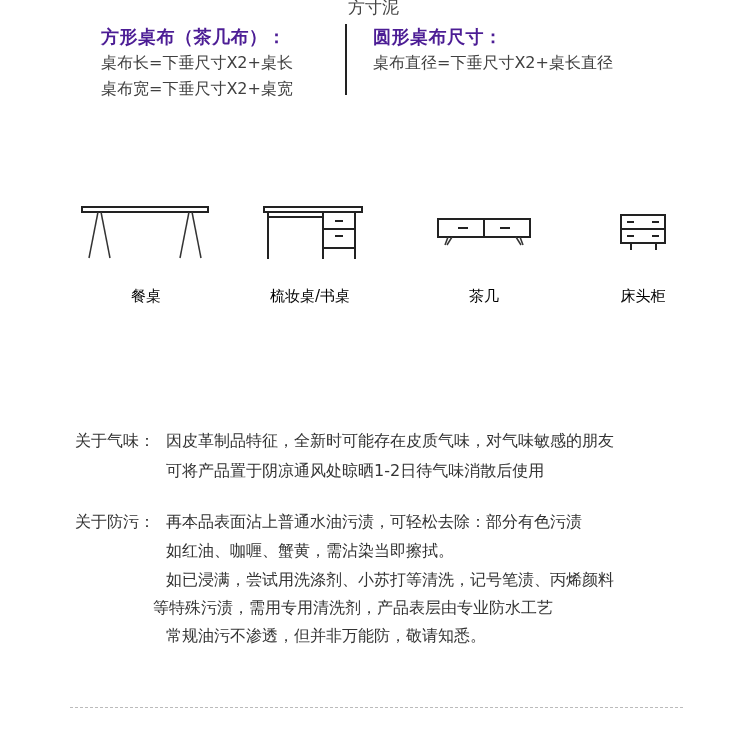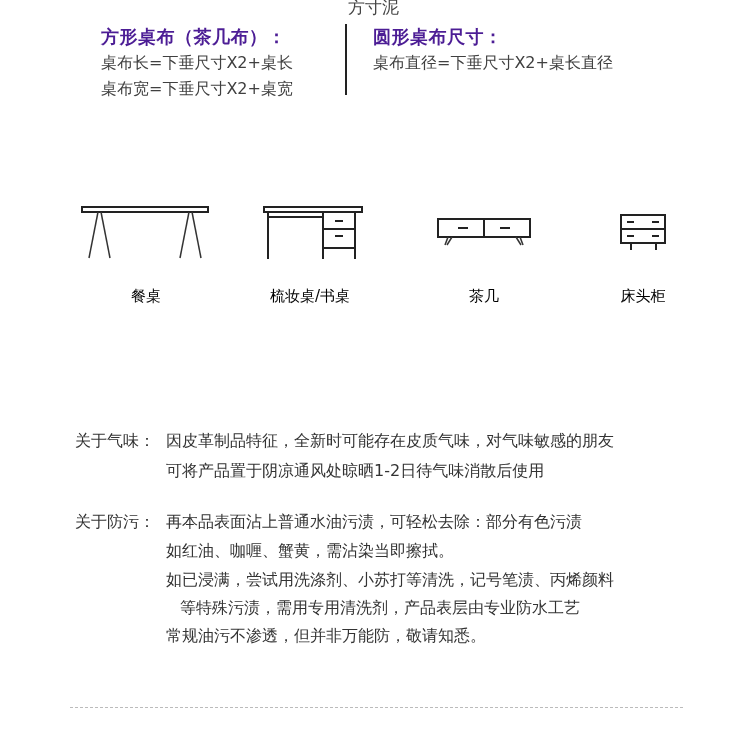--- a/index.html
+++ b/index.html
@@ -79,16 +79,16 @@
 <div class="abs icon-label" style="left:643px; top:287px;">床头柜</div>
 
 <div class="abs note" style="left:75px; top:426px;">关于气味：</div>
 <div class="abs note" style="left:166px; top:426px;">因皮革制品特征，全新时可能存在皮质气味，对气味敏感的朋友</div>
 <div class="abs note" style="left:166px; top:456px;">可将产品置于阴凉通风处晾晒1-2日待气味消散后使用</div>
 
 <div class="abs note" style="left:75px; top:507px;">关于防污：</div>
 <div class="abs note" style="left:166px; top:507px;">再本品表面沾上普通水油污渍，可轻松去除：部分有色污渍</div>
 <div class="abs note" style="left:166px; top:536px;font-family:Liberation Serif, serif;">如红油、咖喱、蟹黄，需沾染当即擦拭。</div>
 <div class="abs note" style="left:166px; top:565px;">如已浸满，尝试用洗涤剂、小苏打等清洗，记号笔渍、丙烯颜料</div>
-<div class="abs note" style="left:180px; top:593px;">等特殊污渍，需用专用清洗剂，产品表层由专业防水工艺</div>
+<div class="abs note" style="left:153px; top:593px;">等特殊污渍，需用专用清洗剂，产品表层由专业防水工艺</div>
 <div class="abs note" style="left:166px; top:621px;">常规油污不渗透，但并非万能防，敬请知悉。</div>
 
 <div class="abs dash"></div>
 
 </body></html>

